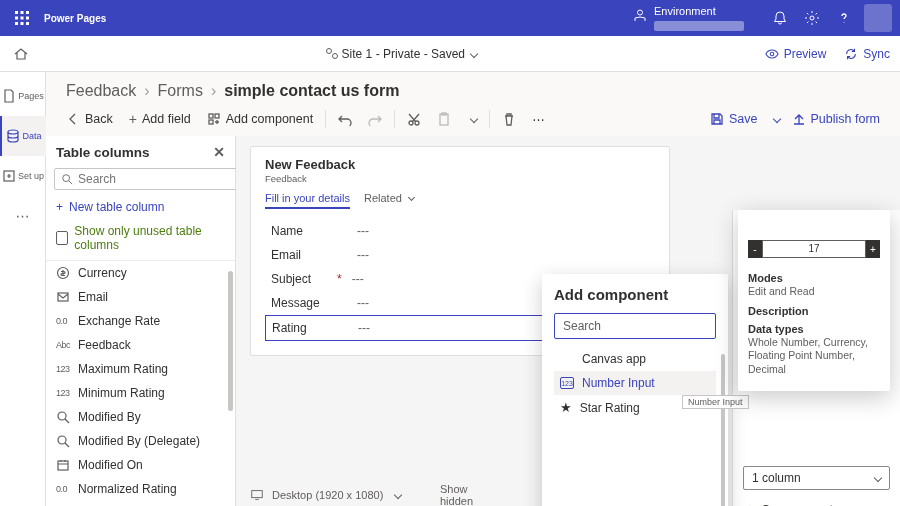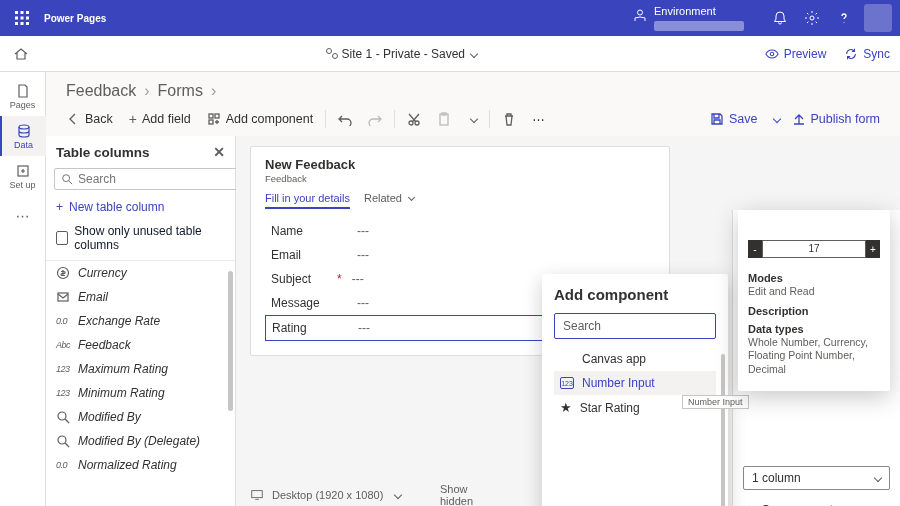--- a/index.html
+++ b/index.html
@@ -20,21 +20,21 @@
     .home-icon { width:30px; height:30px; display:flex; align-items:center; justify-content:center; color:#605e5c;}
     .home-icon svg { width:16px; height:16px; fill:none; stroke:currentColor; stroke-width:1.2;}
     .subbar-center { flex:1; display:flex; justify-content:center; align-items:center; gap:2px; color:#323130;}
     .subbar-center svg { width:16px; height:16px; fill:#605e5c;}
     .chev { border:solid #605e5c; border-width:0 1px 1px 0; display:inline-block; padding:2.5px; transform:rotate(45deg); margin-left:4px; vertical-align:2px;}
     .subbar-right { display:flex; gap:18px; color:#3a44bd;}
     .subbar-link { display:flex; align-items:center; gap:5px; font-size:12px;}
     .subbar-link svg { width:14px; height:14px; fill:none; stroke:#3a44bd; stroke-width:1.2;}
     .shell { display:flex; height: calc(506px - 72px); }
     .railnav { width: 46px; background:#fff; border-right:1px solid #e1dfdd; display:flex; flex-direction:column; align-items:center; padding-top:4px;}
-    .rail-item { width:46px; height:40px; display:flex; flex-direction:column; align-items:center; justify-content:center; font-size:9px; color:#605e5c; cursor:pointer; gap:1px;}
+    .rail-item { width:46px; height:40px; display:flex; flex-direction:row; align-items:center; justify-content:center; font-size:9px; color:#605e5c; cursor:pointer; gap:1px;}
     .rail-item.active { background:#f3f2f1; border-left:2px solid #3a44bd; color:#3a44bd;}
     .rail-item svg { width:16px; height:16px; fill:none; stroke:currentColor; stroke-width:1.2;}
     .ellipsis-v { font-size:14px; line-height:1;}
     .content { flex:1; display:flex; flex-direction:column; position:relative;}
     .crumbs { padding: 10px 20px 6px; font-size:16px; color:#605e5c; display:flex; gap:8px; align-items:center;}
     .crumbs .crumb-strong { font-weight:600; color:#323130;}
     .crumbs .sep { color:#a19f9d;}
     .toolbar { padding: 4px 20px 8px; display:flex; align-items:center; gap:16px; color:#323130;}
     .tbtn { display:flex; align-items:center; gap:5px; font-size:12.5px; cursor:pointer;}
     .tbtn svg { width:14px; height:14px; fill:none; stroke:#605e5c; stroke-width:1.3;}
@@ -47,24 +47,24 @@
     .colpanel { width:190px; background:#fff; border-right:1px solid #e1dfdd; display:flex; flex-direction:column;}
     .colpanel-head { display:flex; align-items:center; justify-content:space-between; padding:8px 10px 4px; font-size:13.5px; font-weight:600;}
     .closex { font-size:14px; color:#605e5c; cursor:pointer;}
     .search-row { display:flex; gap:4px; padding: 4px 8px;}
     .search-box { flex:1; border:1px solid #c8c6c4; border-radius:2px; display:flex; align-items:center; padding:3px 6px; gap:5px; color:#605e5c;}
     .search-box svg { width:12px; height:12px; stroke:#605e5c; fill:none;}
     .search-box input { border:none; outline:none; font-size:12px; flex:1; color:#323130;}
     .filter-box { width:30px; border:1px solid #c8c6c4; border-radius:2px; display:flex; align-items:center; justify-content:center;}
     .filter-box svg { width:12px; height:12px; stroke:#605e5c; fill:none;}
     .newcol { padding: 6px 10px; color:#3a44bd; display:flex; gap:6px; align-items:center;}
-    .checkline { padding: 4px 10px 8px; display:flex; gap:6px; align-items:center; color:#0f172a; border-bottom:1px solid #edebe9;}
+    .checkline { padding: 4px 10px 8px; display:flex; gap:6px; align-items:center; color:#4d7c0f; border-bottom:1px solid #edebe9;}
     .cbox { width:14px; height:14px; border:1px solid #605e5c; border-radius:2px;}
     .col-list { flex:1; overflow:hidden; position:relative;}
-    .col-item { padding: 5px 10px; display:flex; gap:8px; align-items:center; color:#323130;font-style:italic;}
+    .col-item { padding: 5px 10px; display:flex; gap:8px; align-items:center; color:#323130;}
     .col-item svg { width:14px; height:14px; fill:none; stroke:#605e5c; stroke-width:1.2;}
     .col-item .txt-icon { font-size:9px; letter-spacing:-0.5px; color:#605e5c; width:14px; text-align:left;}
     .vscroll { position:absolute; right:2px; top:10px; width:5px; height:140px; background:#c8c6c4; border-radius:3px;}
     .canvas { flex:1; background:#f5f5f5; padding:10px 14px; position:relative;}
     .form-card { background:#fff; border:1px solid #e1dfdd; border-radius:2px; padding:10px 14px 14px; width: 420px;}
     .form-title { font-size:13px; font-weight:600;}
     .form-sub { font-size:9.5px; color:#605e5c; margin-top:1px;}
     .form-tabs { display:flex; gap:14px; margin-top:8px; font-size:11px; color:#605e5c;}
     .form-tab.active { color:#3a44bd; border-bottom:2px solid #3a44bd; padding-bottom:3px;}
     .form-tab .chev { border-color:#605e5c; padding:2px;}
@@ -202,20 +202,21 @@
         <span class="ellipsis-v">⋯</span>
       </div>
   </div>
 
   <div class="content">
     <div class="crumbs">
       <span>Feedback</span>
         <span class="sep">›</span>
       <span>Forms</span>
         <span class="sep">›</span>
+      <span class="crumb-strong">simple contact us form</span>
     </div>
 
     <div class="toolbar">
       <div class="tbtn">
           <svg viewBox="0 0 14 14">
             <path d="M9 2L4 7l5 5"></path>
           </svg>
           <span>Back</span>
         </div>
       <div class="tbtn">
@@ -352,20 +353,27 @@
                 <path d="M9 9l4 4"></path>
               </svg>
               <span>Modified By</span>
             </div>
             <div class="col-item">
               <svg viewBox="0 0 14 14">
                 <circle cx="6" cy="6" r="4"></circle>
                 <path d="M9 9l4 4"></path>
               </svg>
               <span>Modified By (Delegate)</span>
+            </div>
+            <div class="col-item">
+              <svg viewBox="0 0 14 14">
+                <rect x="2" y="3" width="10" height="9"></rect>
+                <path d="M2 6h10M5 2v2M9 2v2"></path>
+              </svg>
+              <span>Modified On</span>
             </div>
             <div class="col-item">
               <span class="txt-icon">0.0</span>
               <span>Normalized Rating</span>
             </div>
             <div class="col-item"></div>
           </div>
       </div>
 
       <div class="canvas">

